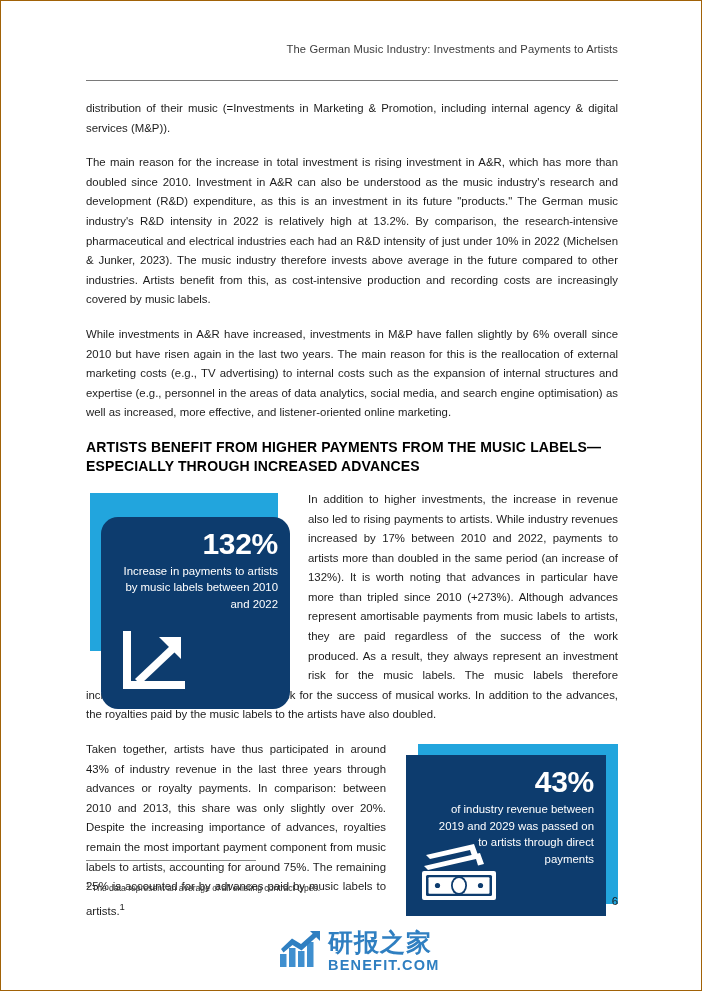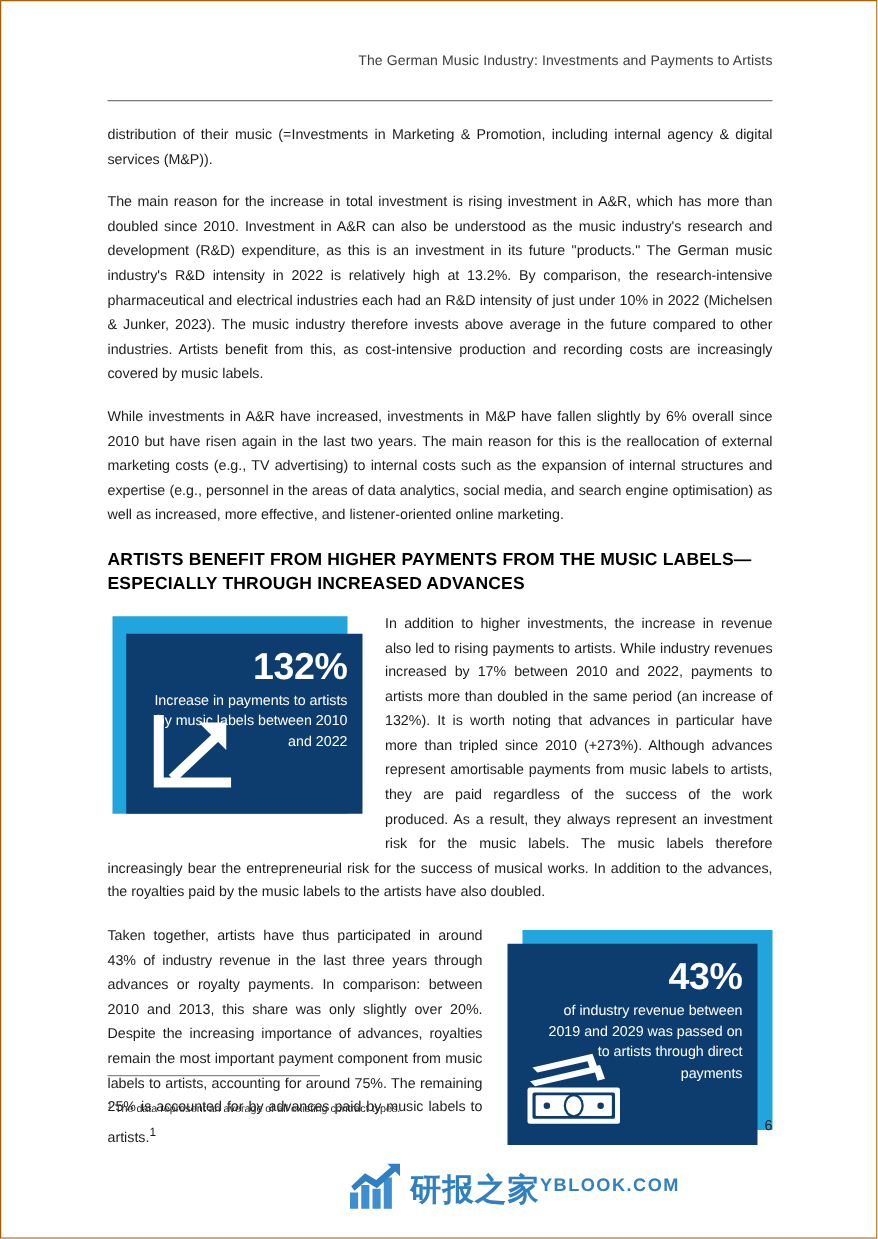--- a/index.html
+++ b/index.html
@@ -85,21 +85,21 @@
     position: absolute;
     background: #22a5dd;
   }
   .navy-plate {
     position: absolute;
     background: #0d3c6e;
     overflow: hidden;
   }
   
   .box1 .cyan-plate { left: 0;  top: 0;  width: 188px; height: 158px; }
-  .box1 .navy-plate { left: 11px; top: 14px; width: 189px; height: 144px; }
+  .box1 .navy-plate { left: 11px; top: 24px; width: 189px; height: 192px; border-radius: 17px; }
   
   .box2 .cyan-plate { left: 12px; top: 0;  width: 200px; height: 160px; }
   .box2 .navy-plate { left: 0;  top: 11px; width: 200px; height: 161px; }
 
   .stat-text {
     position: absolute;
     right: 12px;
     top: 8px;
     width: 158px;
     text-align: right;
@@ -156,21 +156,21 @@
 
   
   .watermark {
     position: absolute;
     left: 278px;
     top: 929px;
     display: flex;
     align-items: center;
     gap: 7px;
   }
-  .wm-text { display: flex; flex-direction: row; line-height: 1; justify-content: flex-end; }
+  .wm-text { display: flex; flex-direction: column; line-height: 1; justify-content: flex-end; }
   .wm-cn {
     font-size: 25px;
     font-weight: bold;
     color: #2f7fc1;
     letter-spacing: 1px;
     font-family: "DejaVu Sans", sans-serif;
   }
   .wm-en {
     font-size: 14.5px;
     font-weight: bold;
@@ -264,17 +264,17 @@
         <rect x="1" y="24" width="6.5" height="13" fill="#3f8fcf"></rect>
         <rect x="10" y="18" width="6.5" height="19" fill="#3f8fcf"></rect>
         <rect x="19" y="21" width="6.5" height="16" fill="#3f8fcf"></rect>
         <rect x="28" y="12" width="6.5" height="25" fill="#3f8fcf"></rect>
         <path d="M2 19 L13 8.5 L22 14 L35 2.5 L38.5 6 L22.5 20.5 L13.5 15 L4.5 22.5 Z" fill="#2f7fc1"></path>
         <path d="M41 1 L41 11 L31 1 Z" fill="#2f7fc1"></path>
       </svg>
     </span>
     <span class="wm-text">
       <span class="wm-cn">研报之家</span>
-      <span class="wm-en">YBLOOK.COM</span>
+      <span class="wm-en">BENEFIT.COM</span>
     </span>
   </div>
 
 </div>
 
 </body></html>

